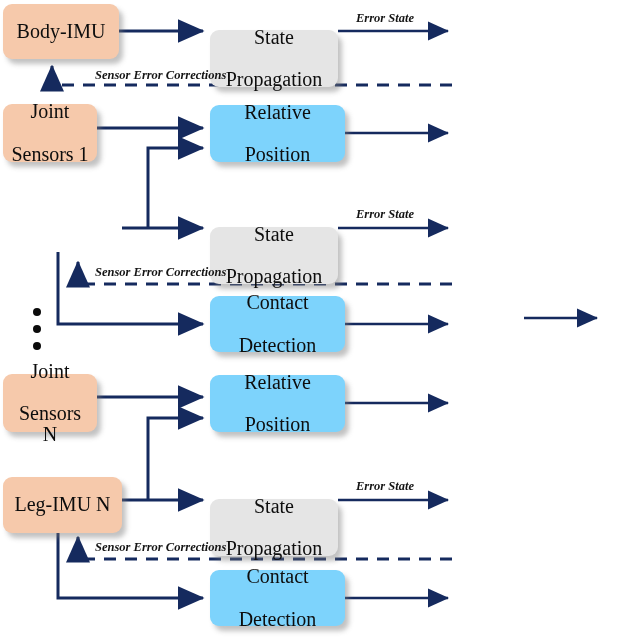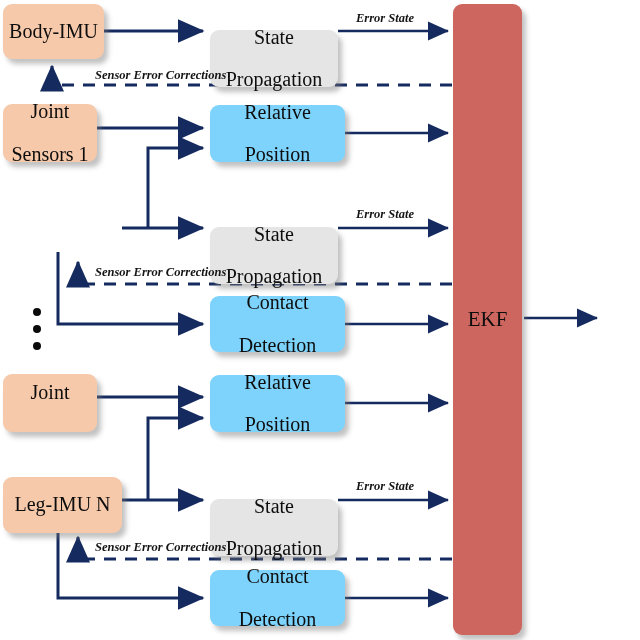--- a/index.html
+++ b/index.html
@@ -84,21 +84,21 @@
 
     <path class="wire-d" d="M452,559 L78,559"></path>
     <path class="wire" d="M78,559 L78,537" marker-end="url(#ahu)"></path>
 
     <path class="wire" d="M58,524 L58,598 L203,598" marker-end="url(#ah)"></path>
     <line class="wire-t" x1="345" y1="598" x2="448" y2="598" marker-end="url(#ah)"></line>
 
     <line class="wire-t" x1="524" y1="318" x2="597" y2="318" marker-end="url(#ah)"></line>
   </svg>
 
-  <div class="node n-sensor" style="left:3px;top:4px;width:101px;height:55px;">
+  <div class="node n-sensor" style="left:3px;top:4px;width:116px;height:55px;">
     <span>Body-IMU</span>
   </div>
 
   <div class="node n-prop" style="left:210px;top:3px;width:128px;height:57px;">
     <span><span>State</span><br><span>Propagation</span></span>
   </div>
 
   <div class="node n-sensor" style="left:3px;top:104px;width:94px;height:58px;">
     <span><span>Joint</span><br><span>Sensors 1</span></span>
   </div>
@@ -110,42 +110,39 @@
 
   <div class="node n-prop" style="left:210px;top:200px;width:128px;height:57px;">
     <span><span>State</span><br><span>Propagation</span></span>
   </div>
 
   <div class="node n-proc" style="left:210px;top:296px;width:135px;height:56px;">
     <span><span>Contact</span><br><span>Detection</span></span>
   </div>
 
   <div class="node n-sensor" style="left:3px;top:374px;width:94px;height:58px;">
-    <span><span>Joint</span><br></span>
+    <span><span>Joint</span><br><span>Sensors N</span></span>
   </div>
 
   <div class="node n-proc" style="left:210px;top:375px;width:135px;height:57px;">
     <span><span>Relative</span><br><span>Position</span></span>
   </div>
 
   <div class="node n-sensor" style="left:3px;top:477px;width:119px;height:56px;">
     <span>Leg-IMU N</span>
   </div>
 
   <div class="node n-prop" style="left:210px;top:472px;width:128px;height:57px;">
     <span><span>State</span><br><span>Propagation</span></span>
   </div>
 
   <div class="node n-proc" style="left:210px;top:570px;width:135px;height:56px;">
     <span><span>Contact</span><br><span>Detection</span></span>
   </div>
 
-  <div class="node n-ekf" style="left:453px;top:4px;width:69px;height:631px;">
-    <span>EKF</span>
-  </div>
 
   <div class="lbl lbl-err" style="left:356px;top:11px;">Error State</div>
   <div class="lbl lbl-err" style="left:356px;top:207px;">Error State</div>
   <div class="lbl lbl-err" style="left:356px;top:479px;">Error State</div>
 
   <div class="lbl lbl-sec" style="left:95px;top:68px;">Sensor Error Corrections</div>
   <div class="lbl lbl-sec" style="left:95px;top:265px;">Sensor Error Corrections</div>
   <div class="lbl lbl-sec" style="left:95px;top:540px;">Sensor Error Corrections</div>
 
 

